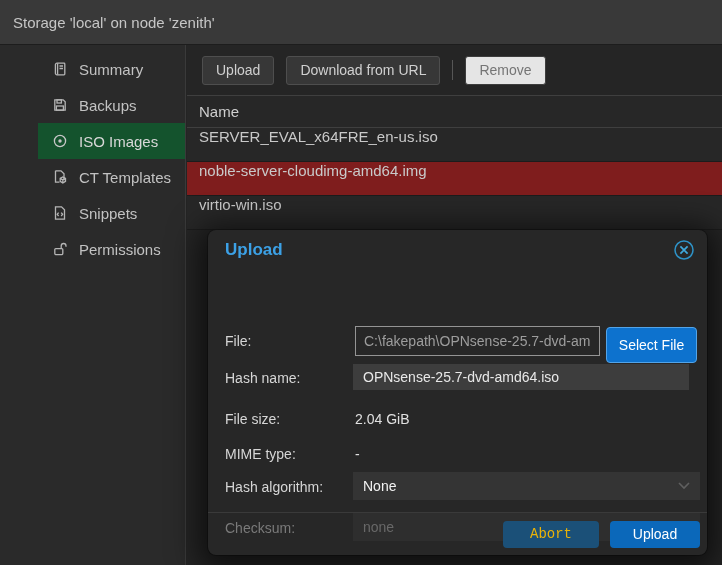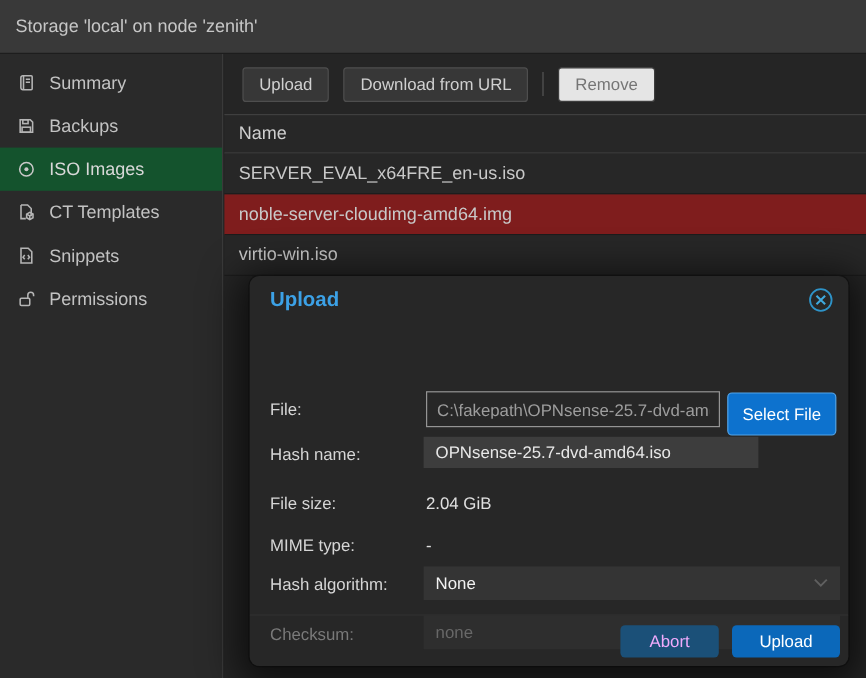--- a/index.html
+++ b/index.html
@@ -16,20 +16,21 @@
     position:absolute; top:0; left:0; width:722px; height:45px;
     background:#393939; border-bottom:1px solid #1d1d1d;
     display:flex; align-items:center; padding-left:13px;
     font-size:15px; color:#c6c6c6;text-align:center;
   }
   
   .sidebar{
     position:absolute; top:45px; left:0; width:186px; bottom:0;
     background:#2a2a2a; border-right:1px solid #3a3a3a;
     padding-top:6px;
+    padding-left:38px;
   }
   .side-item{
     height:36px; display:flex; align-items:center; gap:11px;
     padding-left:14px; font-size:15px; color:#c2c2c2; cursor:pointer;
   }
   .side-item.selected{ background:#14532d; color:#d8d8d8; }
   .side-item svg{ flex:0 0 auto; }
   
   .content{
     position:absolute; top:45px; left:187px; right:0; bottom:0;
@@ -44,21 +45,21 @@
     font-family:"Liberation Sans",sans-serif; cursor:pointer;
   }
   .tbtn.disabled{ color:#757575; background:#e5e5e5; border-color:#3d3d3d; }
   .tool-sep{ width:1px; height:20px; background:#565656; }
   .thead{
     height:33px; border-top:1px solid #3f3f3f; border-bottom:1px solid #3f3f3f;
     display:flex; align-items:center; padding-left:12px;
     font-size:15px; color:#cfcfcf; background:#272727;
   }
   .trow{
-    height:34px; display:flex; align-items:center; padding-left:12px;
+    height:34px; display:flex; padding-left:12px;
     font-size:15px; color:#c9c9c9; border-bottom:1px solid #1c1c1c;
     background:#272727; cursor:pointer;
   }
   .trow.alt{ background:#7f1d1d; }
   
   .dialog{
     position:absolute; left:208px; top:230px; width:499px; height:325px;
     background:#272727; border-radius:8px;
     box-shadow:0 6px 30px 10px rgba(0,0,0,0.6), 0 0 0 1px #1a1a1a;
   }
@@ -78,21 +79,21 @@
     font-size:14px; padding:0 8px; font-family:"Liberation Sans",sans-serif;
     white-space:nowrap; overflow:hidden;
   }
   .select-file{
     position:absolute; left:398px; top:57px; width:91px; height:36px;
     background:#0d72ce; border:1px solid #53a4e8; border-radius:4px;
     color:#ffffff; font-size:14px; font-family:"Liberation Sans",sans-serif;
     cursor:pointer;
   }
   .display-field{
-    position:absolute; left:145px; top:94px; width:279px; height:26px;
+    position:absolute; left:145px; top:94px; width:336px; height:26px;
     background:#3d3d3d; color:#e8e8e8; font-size:14px;
     display:flex; align-items:center; padding-left:10px;
   }
   .plain-value{
     position:absolute; left:147px; font-size:14px; color:#e0e0e0;
   }
   .combo{
     position:absolute; left:145px; top:202px; width:347px; height:28px;
     background:#343434; color:#f2f2f2; font-size:14px;
     display:flex; align-items:center; padding:0 10px; cursor:pointer;
@@ -104,22 +105,22 @@
     border:none; padding:0 10px; font-family:"Liberation Sans",sans-serif;
   }
   .checksum-field::placeholder{ color:#686868; opacity:1; }
   .dlg-footer{
     position:absolute; left:0; right:0; bottom:0; height:43px;
     border-top:1px solid #3a3a3a;
     display:flex; align-items:center; justify-content:flex-end;
     gap:11px; padding-right:7px; border-radius:0 0 8px 8px;
   }
   .abort-btn{
-    width:82px; height:27px; background:#1b5078; border:none; border-radius:4px;
-    color:#f0abfc; font-size:14px; font-family:Liberation Sans, sans-serif; cursor:pointer;
+    width:96px; height:27px; background:#1b5078; border:none; border-radius:4px;
+    color:#eab308; font-size:14px; font-family:Liberation Mono, monospace; cursor:pointer;
   }
   .upload-btn{
     width:90px; height:27px; background:#0b68ba; border:none; border-radius:4px;
     color:#ffffff; font-size:14px; font-family:"Liberation Sans",sans-serif; cursor:pointer;
   }
   svg{ display:block; }
 </style>
 </head>
 <body>
 

